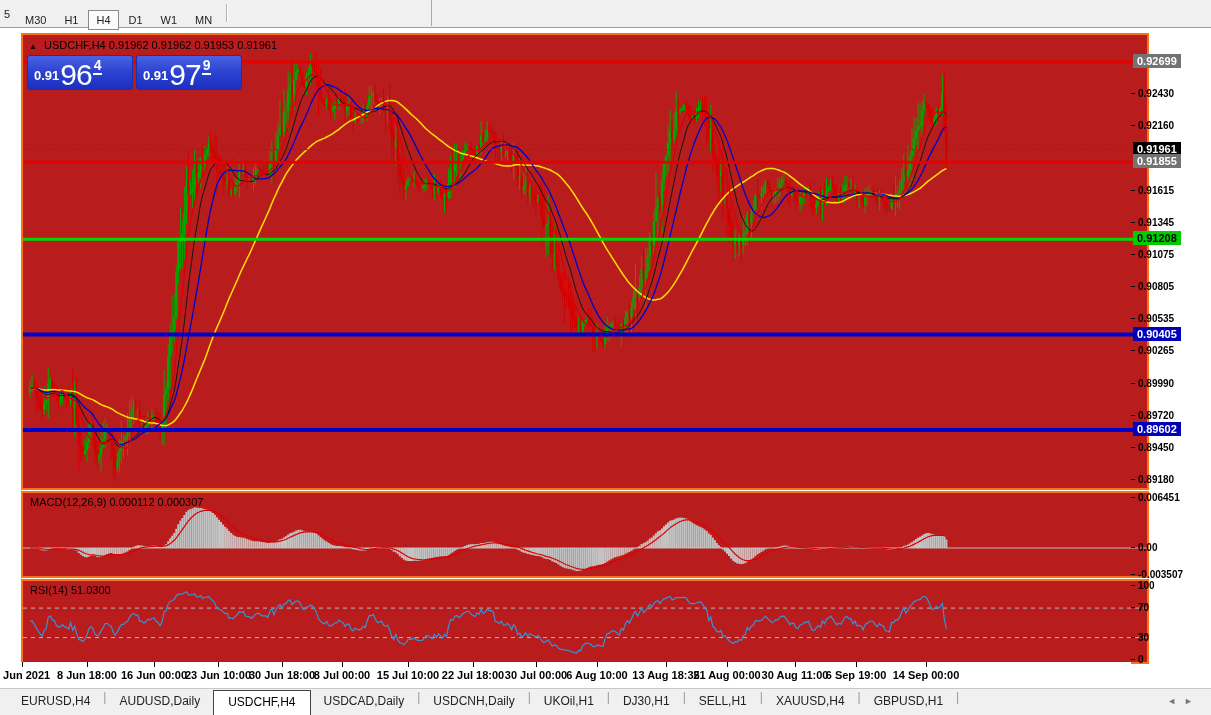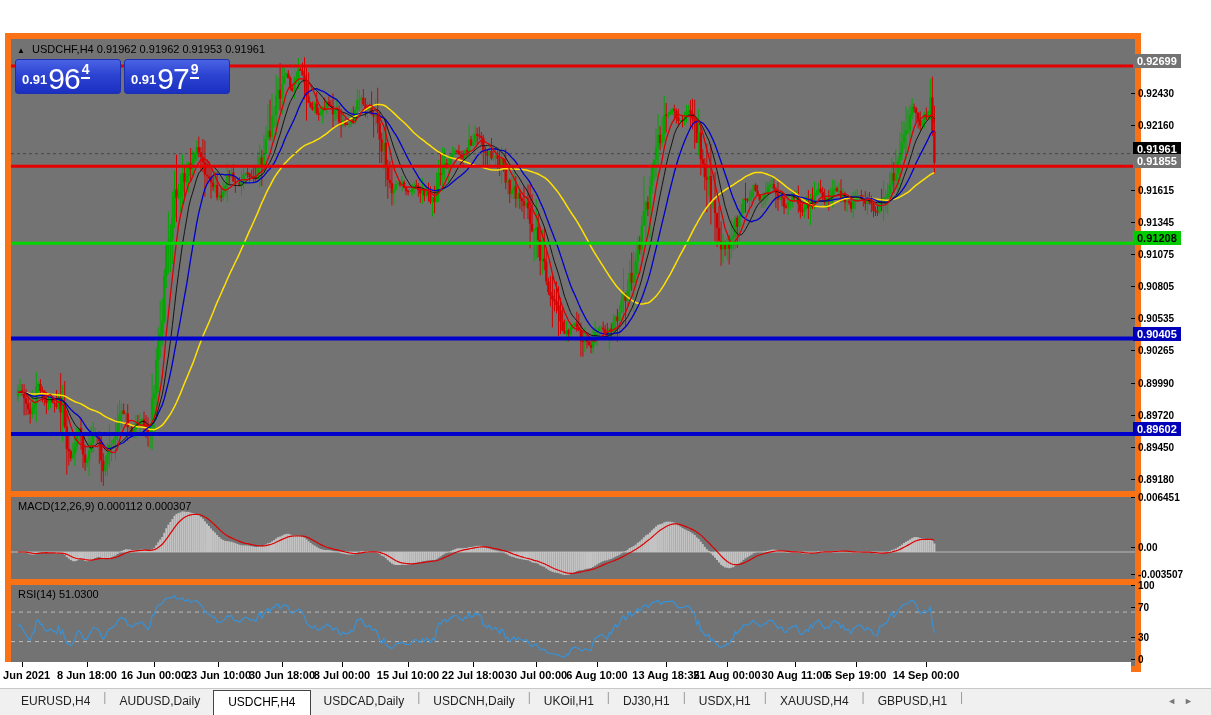--- a/index.html
+++ b/index.html
@@ -9,21 +9,21 @@
   
   .toolbar{position:absolute;left:0;top:0;width:1211px;height:27px;background:#f0f0f0;border-bottom:1px solid #9e9e9e;}
   .tf-group{position:absolute;left:0;top:0;height:26px;width:431px;border-right:1px solid #aaa;background:#f0f0f0;}
   .tf-btn{display:inline-block;height:18px;line-height:18px;margin:4px 1px 0 1px;padding:0 7px;font-size:11px;color:#222;
           background:transparent;border:1px solid transparent;cursor:default;user-select:none;}
   .tf-btn.partial{width:8px;padding:0 2px;overflow:hidden;}
   .tf-btn.active{background:#fbfbfb;border:1px solid #8a8a8a;}
   .tf-sep{display:inline-block;width:0;height:18px;margin:4px 3px 0 5px;border-left:1px solid #b0b0b0;border-right:1px solid #fff;vertical-align:top;}
 
   
-  .frame{position:absolute;border:6px solid #f97316;background:#737373;}
+  .frame{position:absolute;border:2px solid #f97316;background:#b91c1c;margin-left:16px;}
   .frame.main{left:5px;top:33px;width:1124px;height:453px;}
   .frame.macd{left:5px;top:491px;width:1124px;height:83px;}
   .frame.rsi {left:5px;top:579px;width:1124px;height:81px;}
   .frame svg{position:absolute;left:0;top:0;}
 
   .chart-title{position:absolute;left:6px;top:4px;font-size:11px;color:#000;white-space:nowrap;}
   .chart-title .tri{font-size:8px;margin-right:4px;}
   .panel-label{position:absolute;left:7px;top:3px;font-size:11px;color:#000;white-space:nowrap;}
 
   
@@ -68,20 +68,23 @@
   .tab{font-size:12px;color:#222;padding:4px 13px 5px 13px;cursor:pointer;white-space:nowrap;}
   .tab.active{background:#fff;border:1px solid #444;border-bottom:1px solid #fff;color:#000;padding:4px 14px 6px 14px;margin-bottom:-1px;}
   .tab-sep{color:#999;font-size:12px;padding-bottom:5px;}
   .tab-arrows{position:absolute;right:10px;top:7px;font-size:9px;color:#777;letter-spacing:8px;cursor:pointer;}
 </style>
 </head>
 <body>
 
 <div class="screen">
 
+  <div class="toolbar">
+    <div class="tf-group" id="tfGroup"><span class="tf-btn partial">5</span><span class="tf-btn">M30</span><span class="tf-btn">H1</span><span class="tf-btn active">H4</span><span class="tf-btn">D1</span><span class="tf-btn">W1</span><span class="tf-btn">MN</span><span class="tf-sep"></span></div>
+  </div>
 
   <div class="frame main">
     <svg id="mainSvg" width="1124" height="453">
         <line x1="7.0" y1="345.6" x2="7.0" y2="362.5" stroke="#00a800" stroke-width="1"></line>
         <line x1="7.0" y1="357.2" x2="7.0" y2="351.4" stroke="#00a800" stroke-width="2.4"></line>
         <line x1="9.0" y1="339.4" x2="9.0" y2="357.1" stroke="#00a800" stroke-width="1"></line>
         <line x1="9.0" y1="350.9" x2="9.0" y2="351.7" stroke="#00a800" stroke-width="2.4"></line>
         <line x1="11.1" y1="344.9" x2="11.1" y2="356.5" stroke="#d40000" stroke-width="1"></line>
         <line x1="11.1" y1="351.2" x2="11.1" y2="354.7" stroke="#d40000" stroke-width="2.4"></line>
         <line x1="13.1" y1="345.3" x2="13.1" y2="376.4" stroke="#d40000" stroke-width="1"></line>
@@ -1570,21 +1573,21 @@
         <div class="tab">AUDUSD,Daily</div>
         <div class="tab active">USDCHF,H4</div>
         <div class="tab">USDCAD,Daily</div>
         <div class="tab-sep">|</div>
         <div class="tab">USDCNH,Daily</div>
         <div class="tab-sep">|</div>
         <div class="tab">UKOil,H1</div>
         <div class="tab-sep">|</div>
         <div class="tab">DJ30,H1</div>
         <div class="tab-sep">|</div>
-        <div class="tab">USDX,H1</div>
+        <div class="tab">SELL,H1</div>
         <div class="tab-sep">|</div>
         <div class="tab">XAUUSD,H4</div>
         <div class="tab-sep">|</div>
         <div class="tab">GBPUSD,H1</div>
         <div class="tab-sep">|</div>
       </div>
     <div class="tab-arrows"><span id="arrL">◄</span><span id="arrR">►</span></div>
   </div>
 
 </div>

